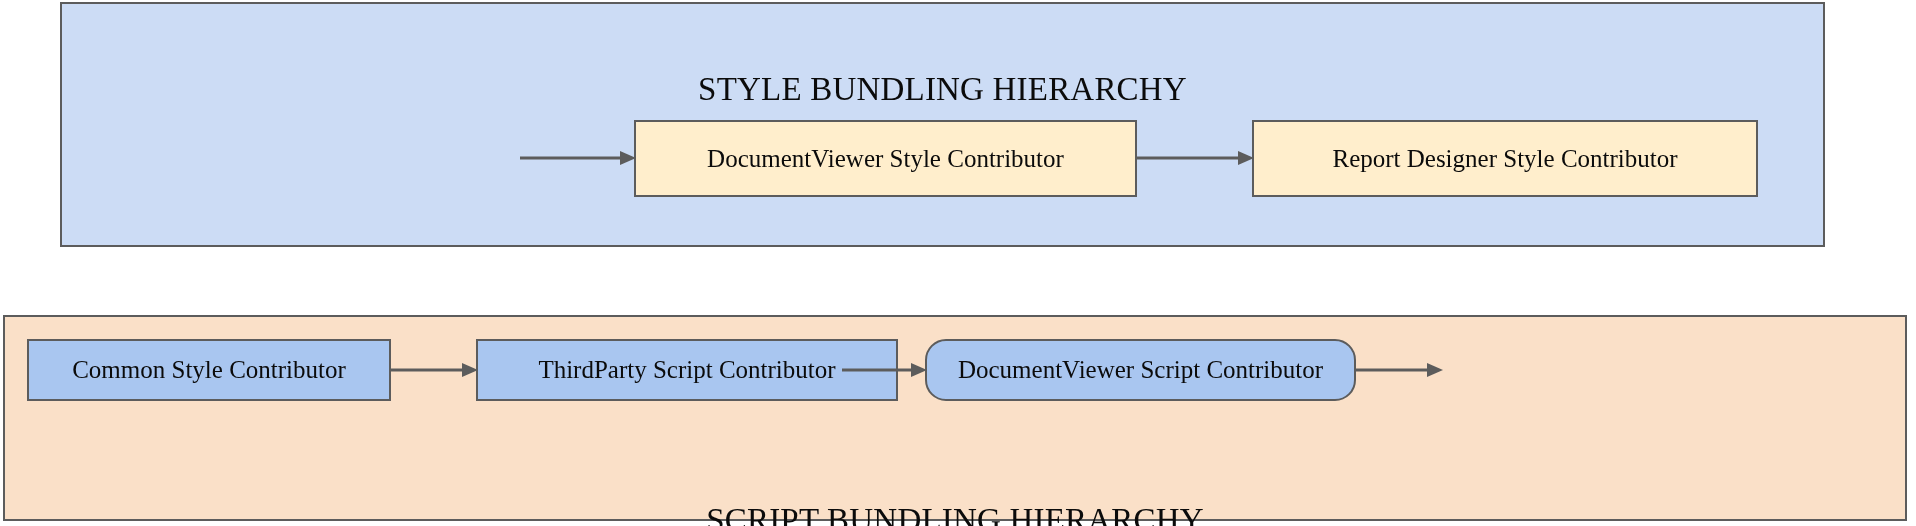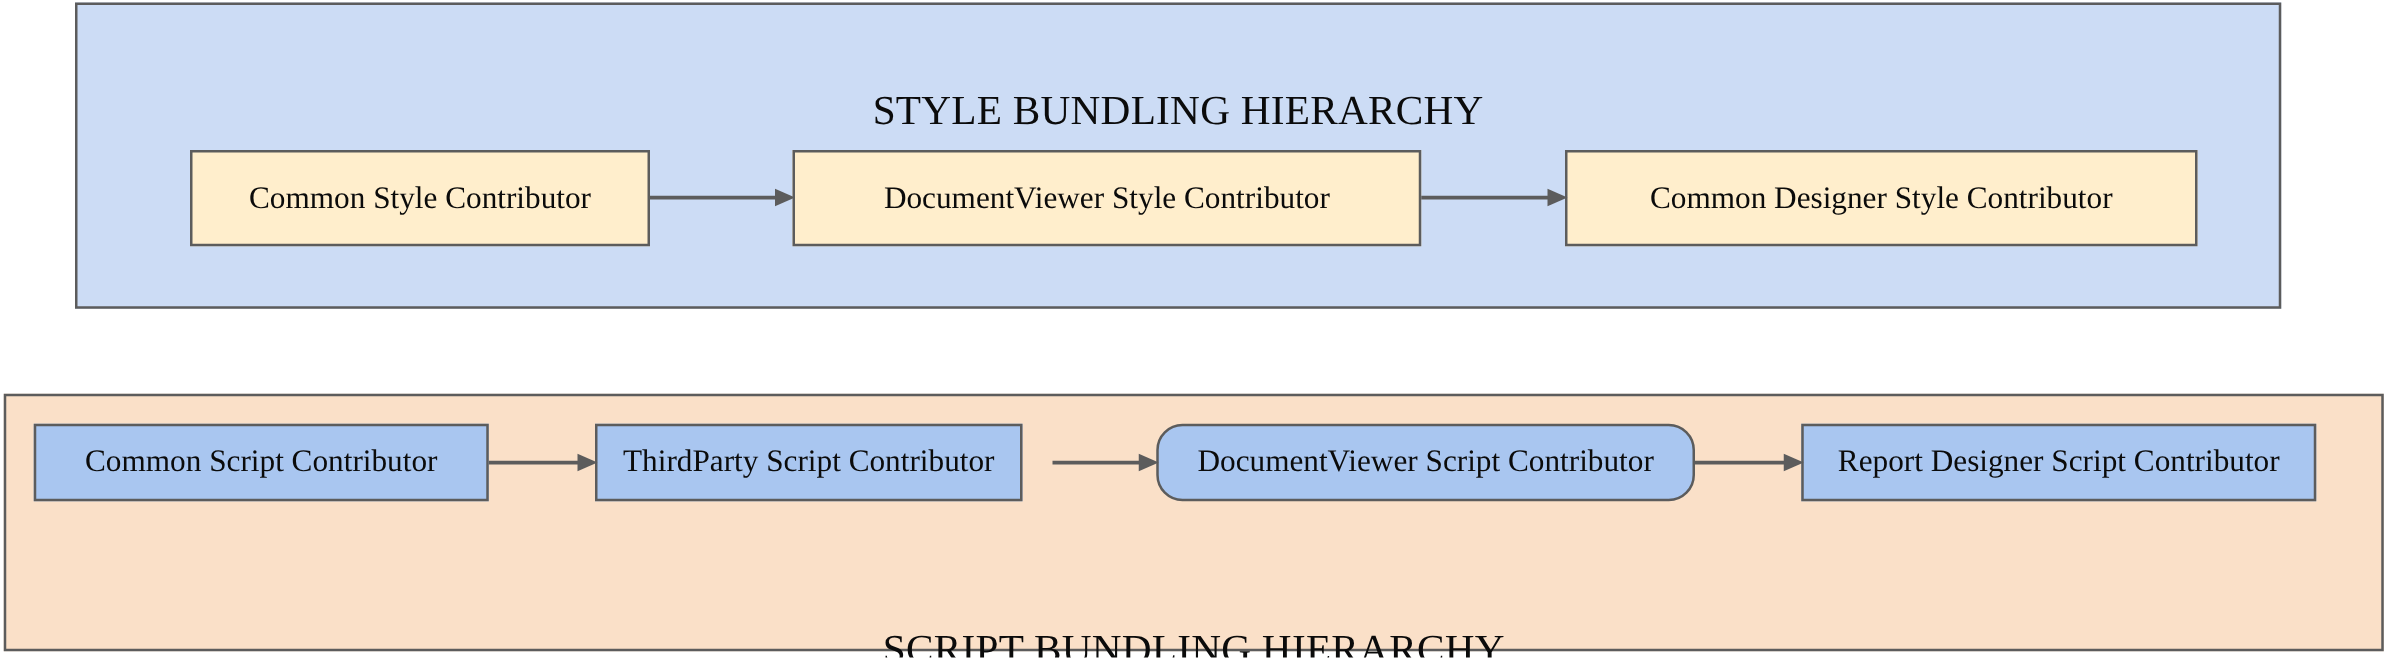--- a/index.html
+++ b/index.html
@@ -88,21 +88,21 @@
     background: #a9c6f0;
   }
 
   
   #node-common-style      { left: 152px;  top: 120px; width: 368px; height: 77px; }
   #node-docviewer-style   { left: 634px;  top: 120px; width: 503px; height: 77px; }
   #node-reportdesigner-style { left: 1252px; top: 120px; width: 506px; height: 77px; }
 
   
   #node-common-script     { left: 27px;   top: 339px; width: 364px; height: 62px; }
-  #node-thirdparty-script { left: 476px;  top: 339px; width: 342px; height: 62px; }
+  #node-thirdparty-script { left: 476px;  top: 339px; width: 422px; height: 62px; }
   #node-docviewer-script  { left: 925px;  top: 339px; width: 431px; height: 62px; border-radius: 21px; }
   #node-reportdesigner-script { left: 1441px; top: 339px; width: 412px; height: 62px; }
 
   
   .arrow {
     position: absolute;
     height: 20px;
     pointer-events: none;
   }
   .arrow svg { display: block; overflow: visible; }
@@ -122,47 +122,45 @@
 <div id="canvas">
 
   <div class="panel" id="style-panel">
     <div class="cluster-title">STYLE BUNDLING HIERARCHY</div>
   </div>
 
   <div class="panel" id="script-panel">
     <div class="cluster-title">SCRIPT BUNDLING HIERARCHY</div>
   </div>
 
-  <div class="node style-node" id="node-common-style">Common Style Contributor</div>
 
   <div class="node style-node" id="node-docviewer-style">DocumentViewer Style Contributor</div>
 
-  <div class="node style-node" id="node-reportdesigner-style">Common Designer Style Contributor</div>
+  <div class="node style-node" id="node-reportdesigner-style">Report Designer Style Contributor</div>
 
   <div class="arrow" id="arrow-style-1">
     <svg width="116" height="20" viewBox="0 0 116 20">
       <line x1="0" y1="10" x2="102" y2="10" stroke="#5c5c5c" stroke-width="3"></line>
       <polygon points="100,3 116,10 100,17" fill="#5c5c5c"></polygon>
     </svg>
   </div>
 
   <div class="arrow" id="arrow-style-2">
     <svg width="117" height="20" viewBox="0 0 117 20">
       <line x1="0" y1="10" x2="103" y2="10" stroke="#5c5c5c" stroke-width="3"></line>
       <polygon points="101,3 117,10 101,17" fill="#5c5c5c"></polygon>
     </svg>
   </div>
 
-  <div class="node script-node" id="node-common-script">Common Script Contributor</div>
+  <div class="node script-node" id="node-common-script">Common Style Contributor</div>
 
   <div class="node script-node" id="node-thirdparty-script">ThirdParty Script Contributor</div>
 
   <div class="node script-node" id="node-docviewer-script">DocumentViewer Script Contributor</div>
 
-  <div class="node script-node" id="node-reportdesigner-script">Report Designer Script Contributor</div>
 
   <div class="arrow" id="arrow-script-1">
     <svg width="87" height="20" viewBox="0 0 87 20">
       <line x1="0" y1="10" x2="73" y2="10" stroke="#5c5c5c" stroke-width="3"></line>
       <polygon points="71,3 87,10 71,17" fill="#5c5c5c"></polygon>
     </svg>
   </div>
 
   <div class="arrow" id="arrow-script-2">
     <svg width="85" height="20" viewBox="0 0 85 20">

